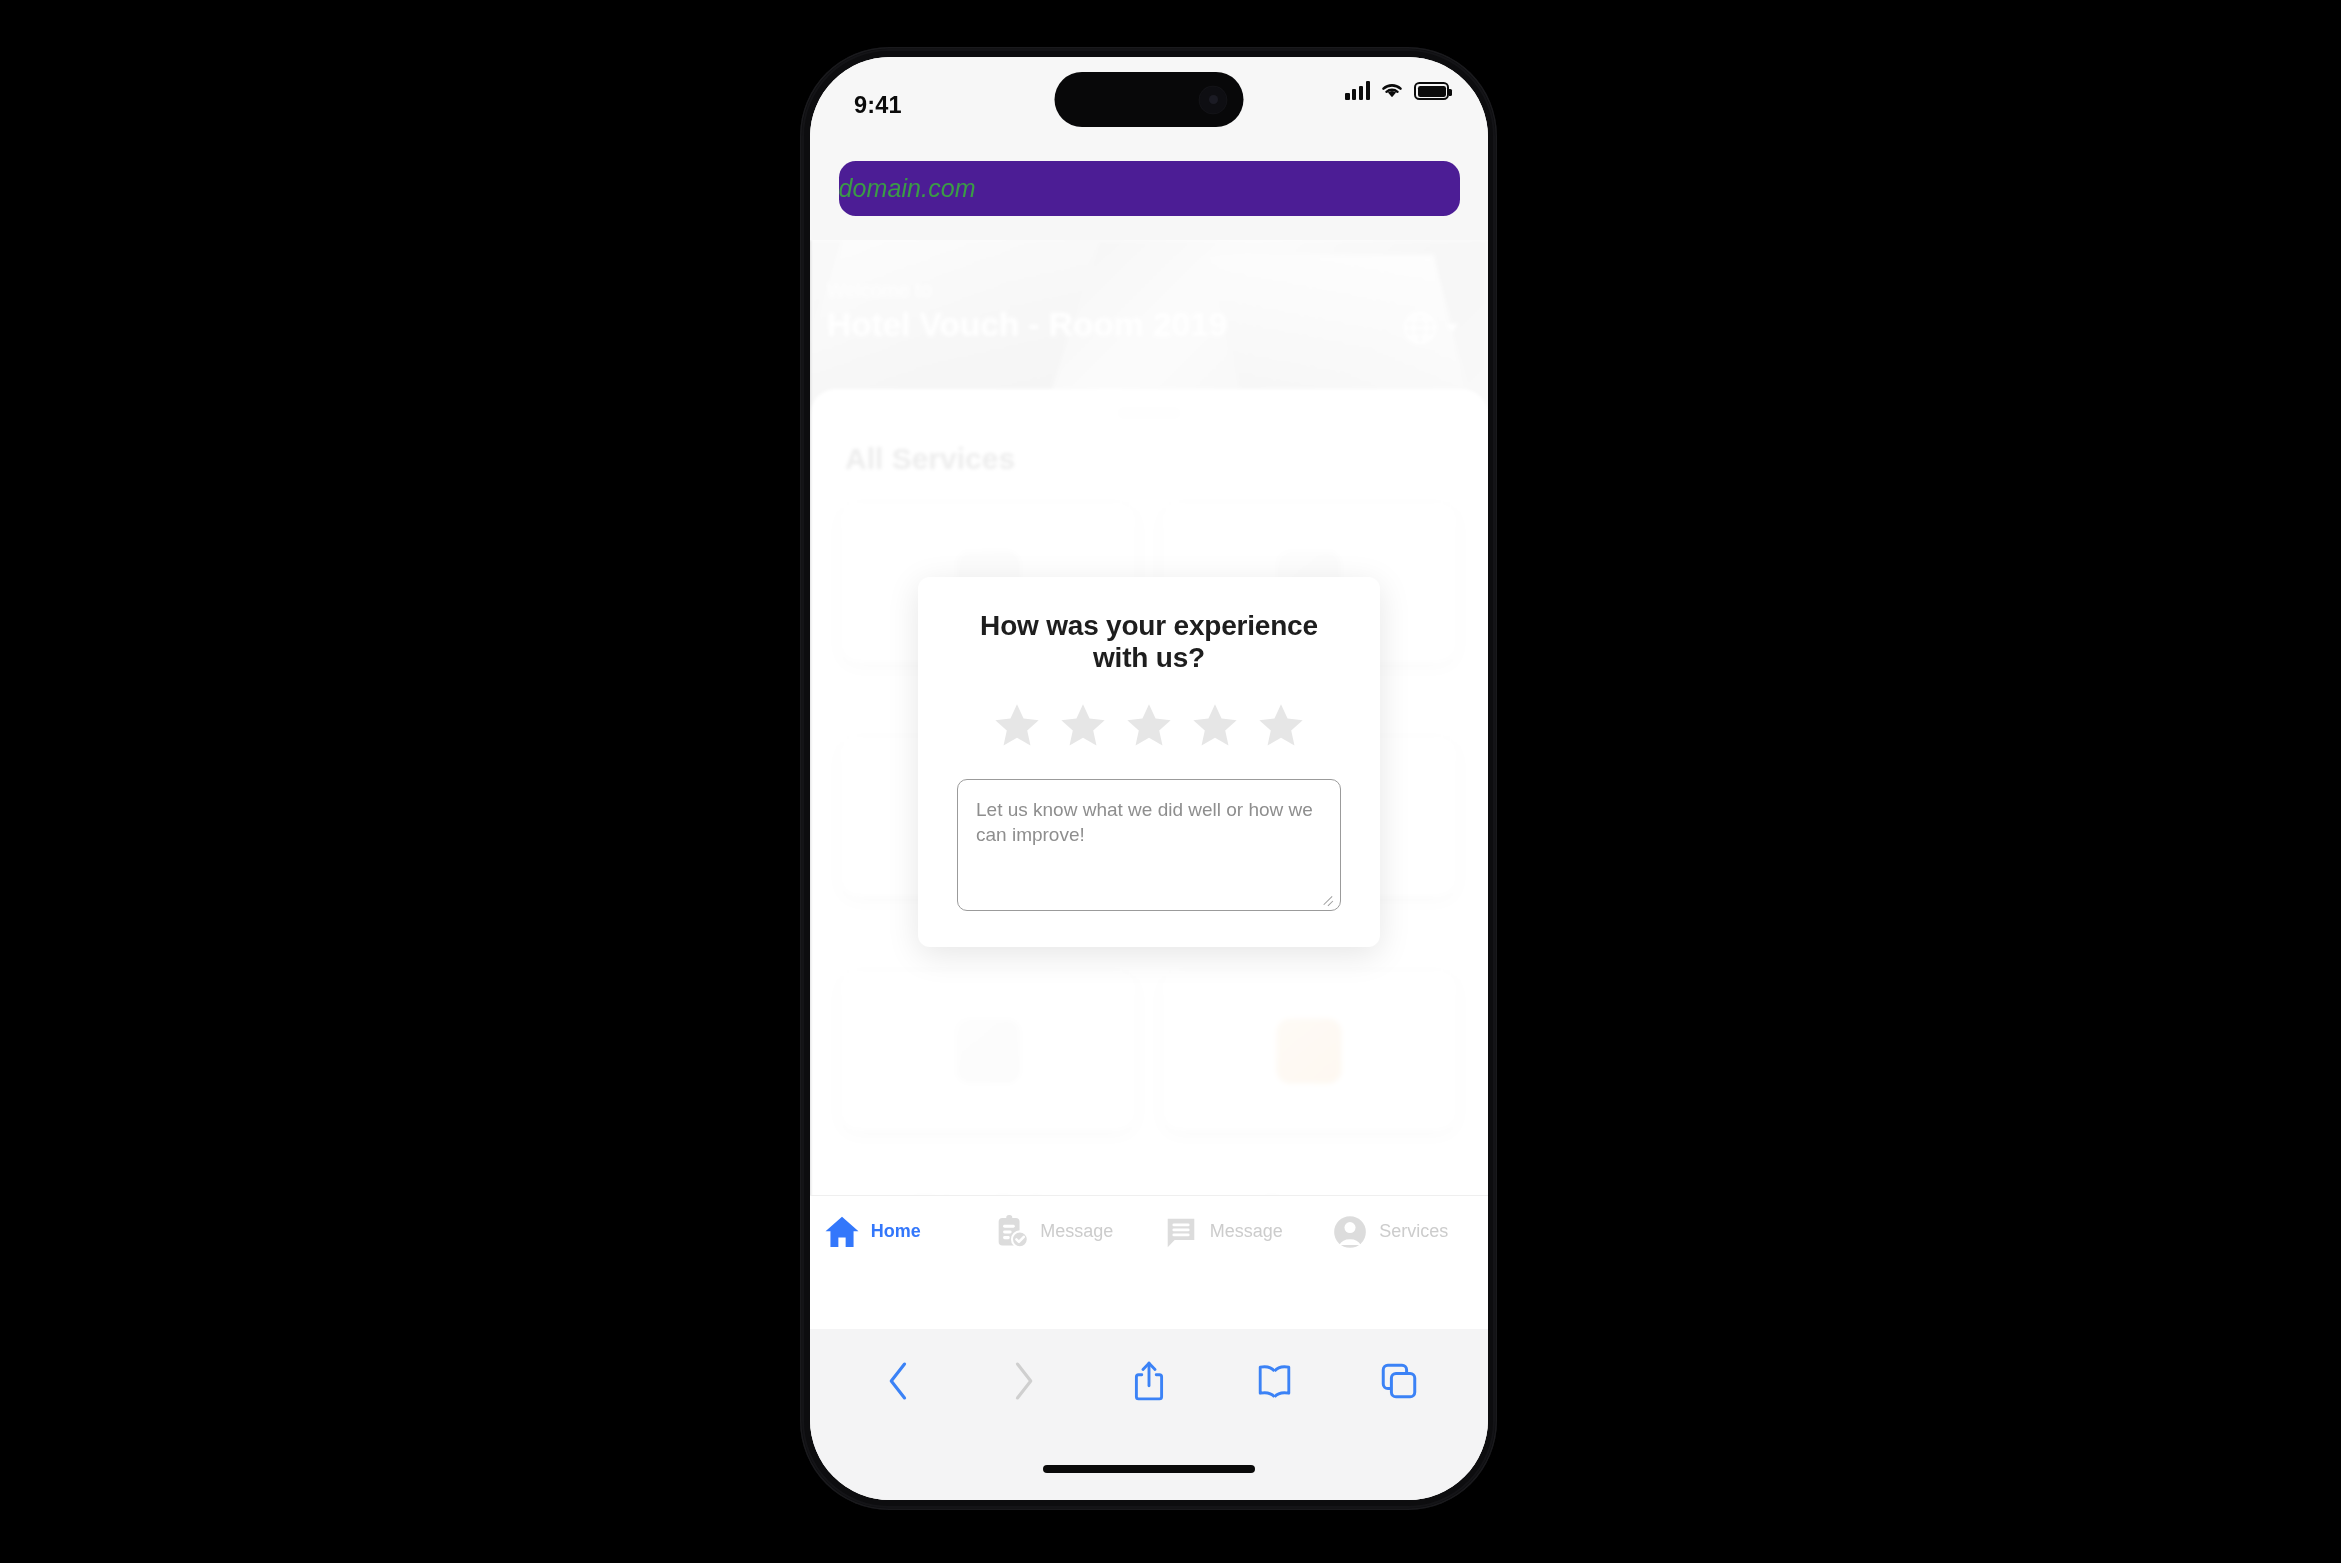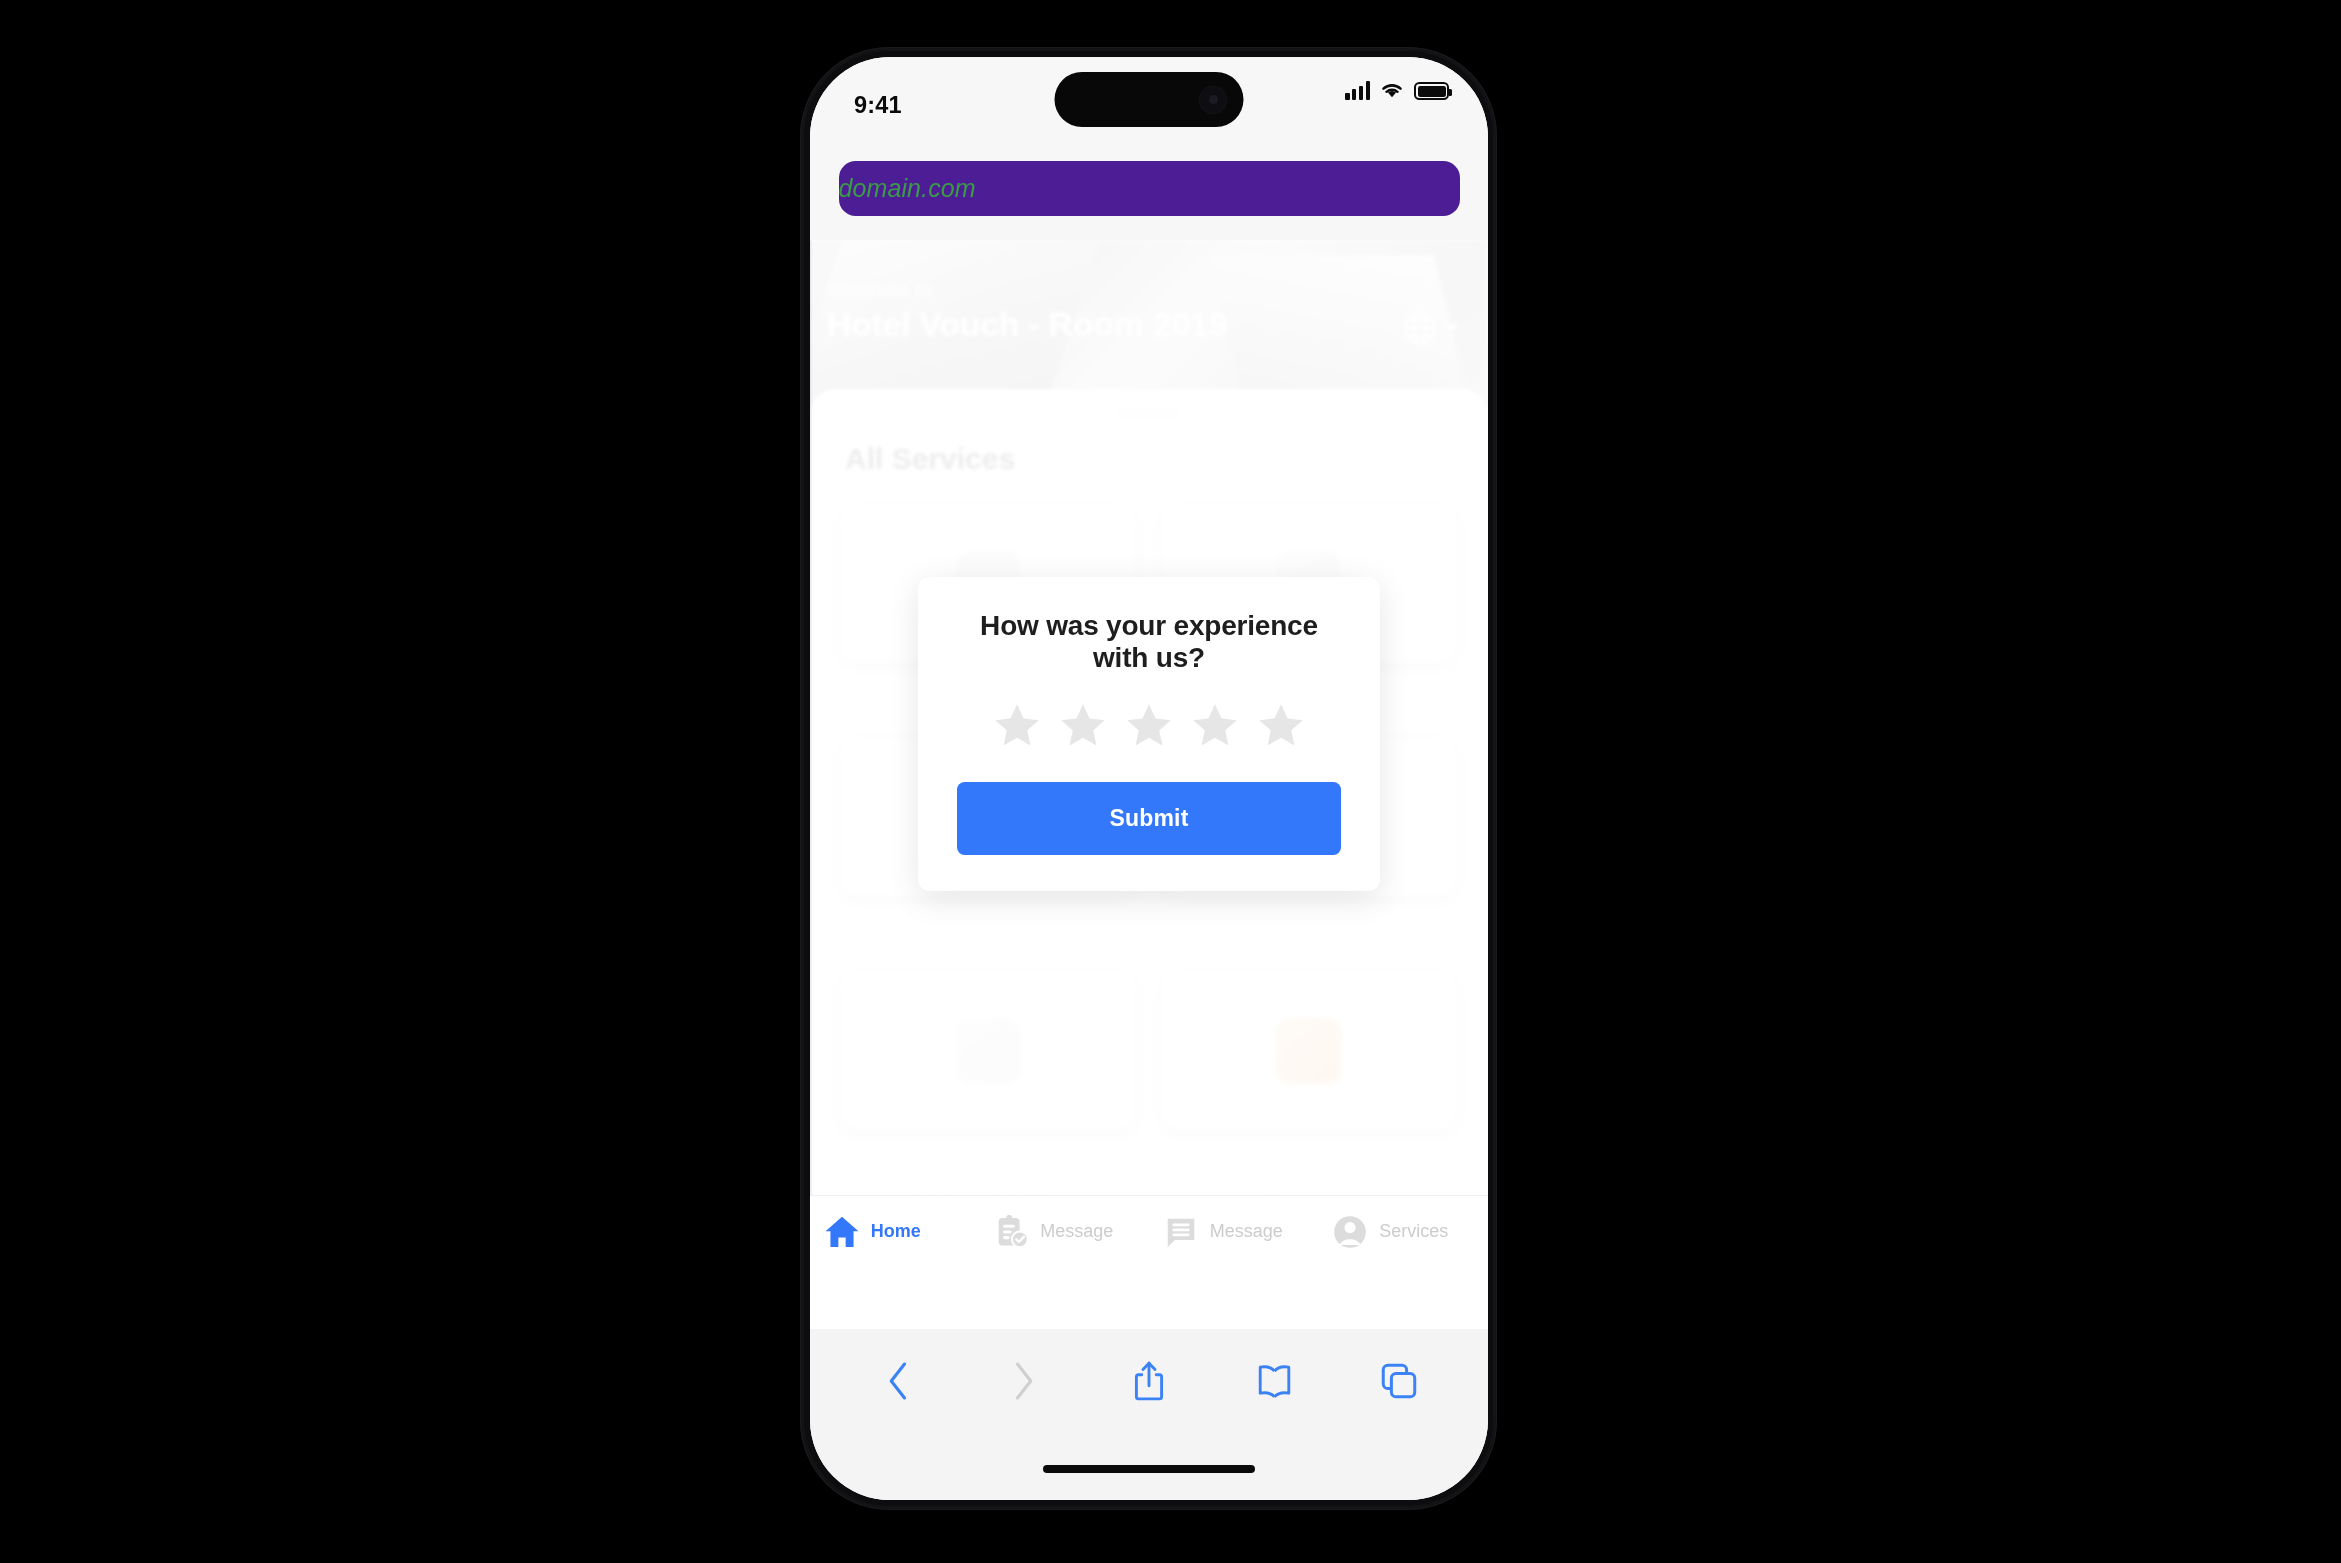--- a/index.html
+++ b/index.html
@@ -493,22 +493,25 @@
                 <polygon points="12,1.6 15.2,8.6 22.6,9.4 17,14.4 18.6,21.8 12,18 5.4,21.8 7,14.4 1.4,9.4 8.8,8.6" fill="#e6e6e6"></polygon>
               </svg>
           </span>
           <span class="star">
             <svg viewBox="0 0 24 24">
                 <polygon points="12,1.6 15.2,8.6 22.6,9.4 17,14.4 18.6,21.8 12,18 5.4,21.8 7,14.4 1.4,9.4 8.8,8.6" fill="#e6e6e6"></polygon>
               </svg>
           </span>
         </div>
 
-
-        <button class="submit-btn">Submit</button>
+        <div class="feedback-box">
+          <div class="feedback-placeholder">Let us know what we did well or how we can improve!</div>
+          <div class="resize-grip"></div>
+        </div>
+
       </div>
 
       <div class="app-nav">
 
         <div class="nav-item active">
           <svg class="nav-ic" viewBox="0 0 24 24">
             <path d="M12 2.4 L22.4 11.6 h-3.1 v9.9 h-5.0 v-6.0 h-4.6 v6.0 h-5.0 v-9.9 h-3.1 Z" fill="#3377fb"></path>
           </svg>
           <span class="nav-label">Home</span>
         </div>

